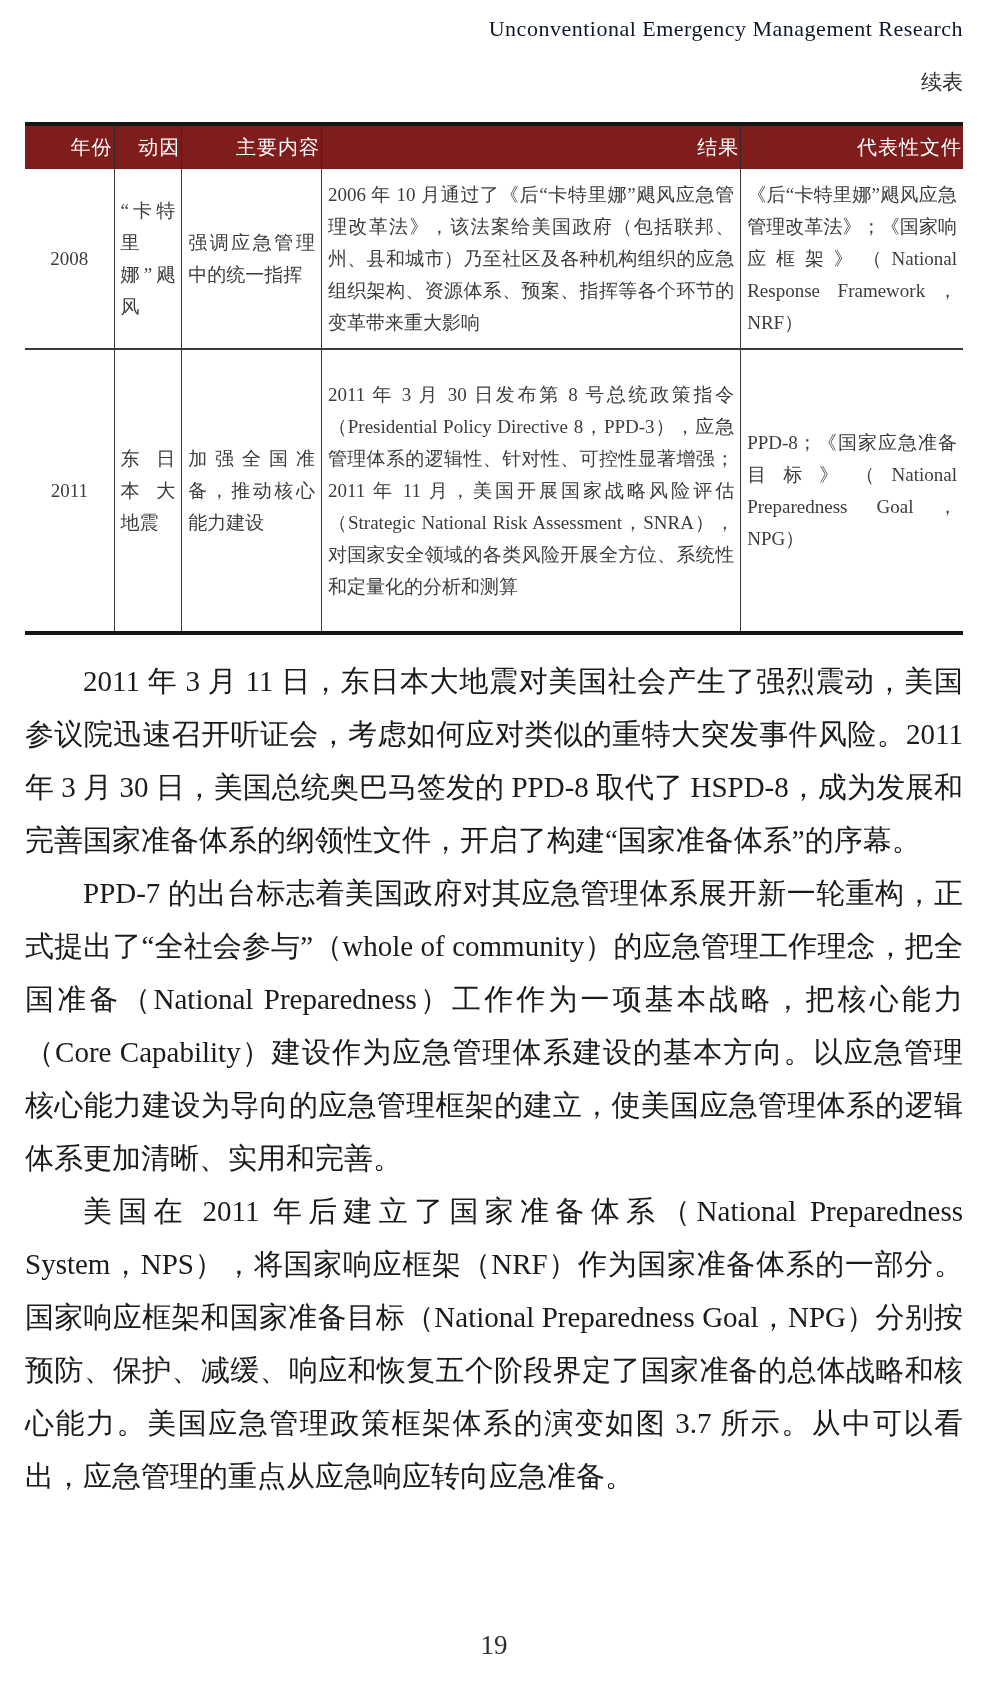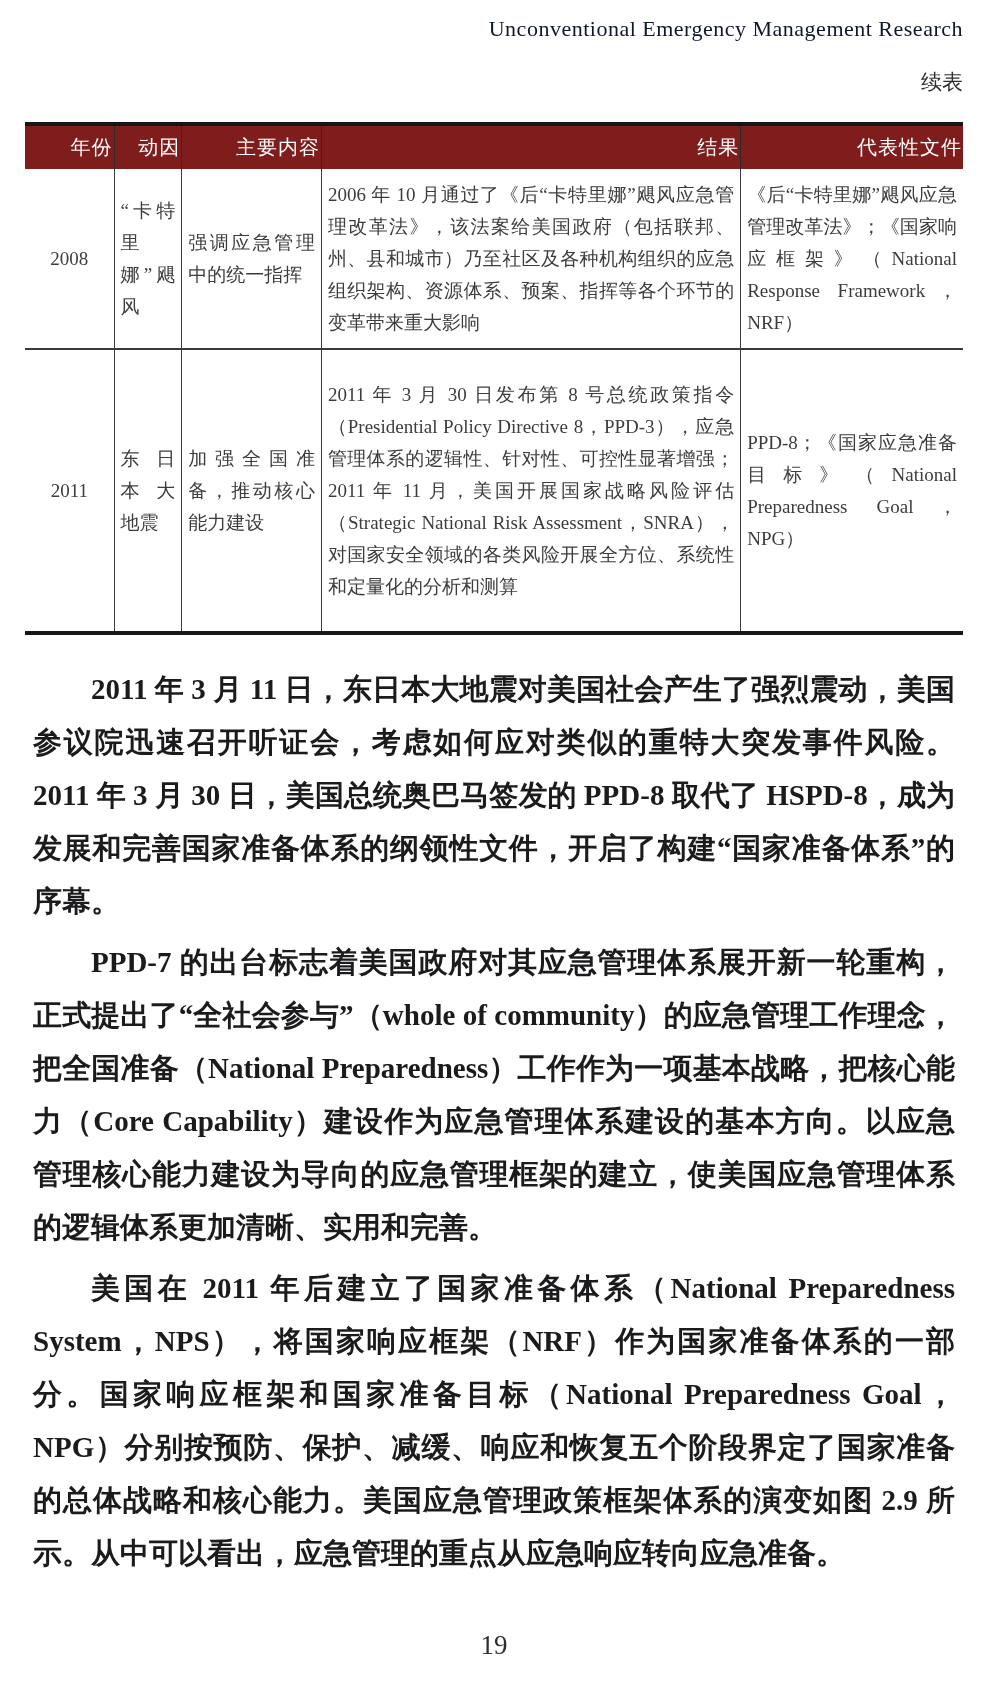--- a/index.html
+++ b/index.html
@@ -72,23 +72,22 @@
     position:absolute;
     top:655px;
     left:25px;
     width:938px;
     font-size:29px;
     line-height:53px;
     color:#1b1b1d;
     text-align:justify;
   }
   .body-text p{
-    margin:8px;
+    margin:0;
     text-indent:2em;
-    font-weight:bold;
   }
   .page-number{
     position:absolute;
     top:1630px;
     left:25px;
     width:938px;
     text-align:center;
     font-size:27px;
     color:#2e2e30;
   }
@@ -133,18 +132,18 @@
         <td class="c-main">加强全国准备，推动核心能力建设</td>
         <td class="c-result">2011 年 3 月 30 日发布第 8 号总统政策指令（Presidential Policy Directive 8，PPD-3），应急管理体系的逻辑性、针对性、可控性显著增强；2011 年 11 月，美国开展国家战略风险评估（Strategic National Risk Assessment，SNRA），对国家安全领域的各类风险开展全方位、系统性和定量化的分析和测算</td>
         <td class="c-docs">PPD-8；《国家应急准备目标》（National Preparedness Goal，NPG）</td>
       </tr>
     </tbody>
   </table>
 
   <div class="body-text">
     <p>2011 年 3 月 11 日，东日本大地震对美国社会产生了强烈震动，美国参议院迅速召开听证会，考虑如何应对类似的重特大突发事件风险。2011 年 3 月 30 日，美国总统奥巴马签发的 PPD-8 取代了 HSPD-8，成为发展和完善国家准备体系的纲领性文件，开启了构建“国家准备体系”的序幕。</p>
     <p>PPD-7 的出台标志着美国政府对其应急管理体系展开新一轮重构，正式提出了“全社会参与”（whole of community）的应急管理工作理念，把全国准备（National Preparedness）工作作为一项基本战略，把核心能力（Core Capability）建设作为应急管理体系建设的基本方向。以应急管理核心能力建设为导向的应急管理框架的建立，使美国应急管理体系的逻辑体系更加清晰、实用和完善。</p>
-    <p>美国在 2011 年后建立了国家准备体系（National Preparedness System，NPS），将国家响应框架（NRF）作为国家准备体系的一部分。国家响应框架和国家准备目标（National Preparedness Goal，NPG）分别按预防、保护、减缓、响应和恢复五个阶段界定了国家准备的总体战略和核心能力。美国应急管理政策框架体系的演变如图 2.9 所示。从中可以看出，应急管理的重点从应急响应转向应急准备。</p>
+    <p>美国在 2011 年后建立了国家准备体系（National Preparedness System，NPS），将国家响应框架（NRF）作为国家准备体系的一部分。国家响应框架和国家准备目标（National Preparedness Goal，NPG）分别按预防、保护、减缓、响应和恢复五个阶段界定了国家准备的总体战略和核心能力。美国应急管理政策框架体系的演变如图 3.7 所示。从中可以看出，应急管理的重点从应急响应转向应急准备。</p>
   </div>
 
   <div class="page-number">19</div>
 
 </div>
 
 </body></html>

